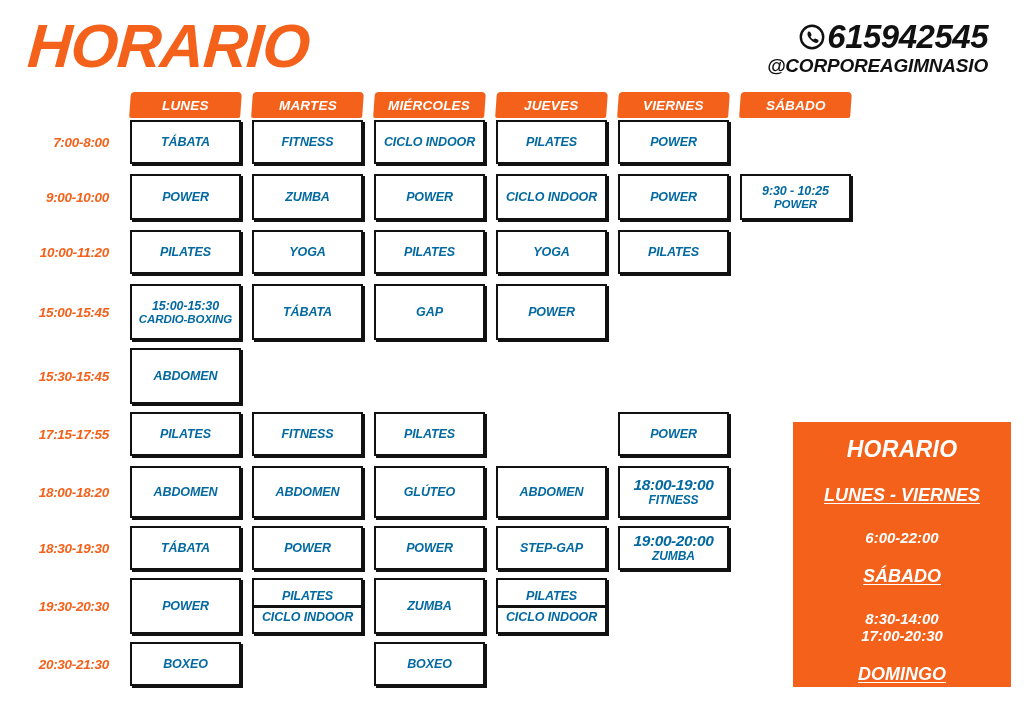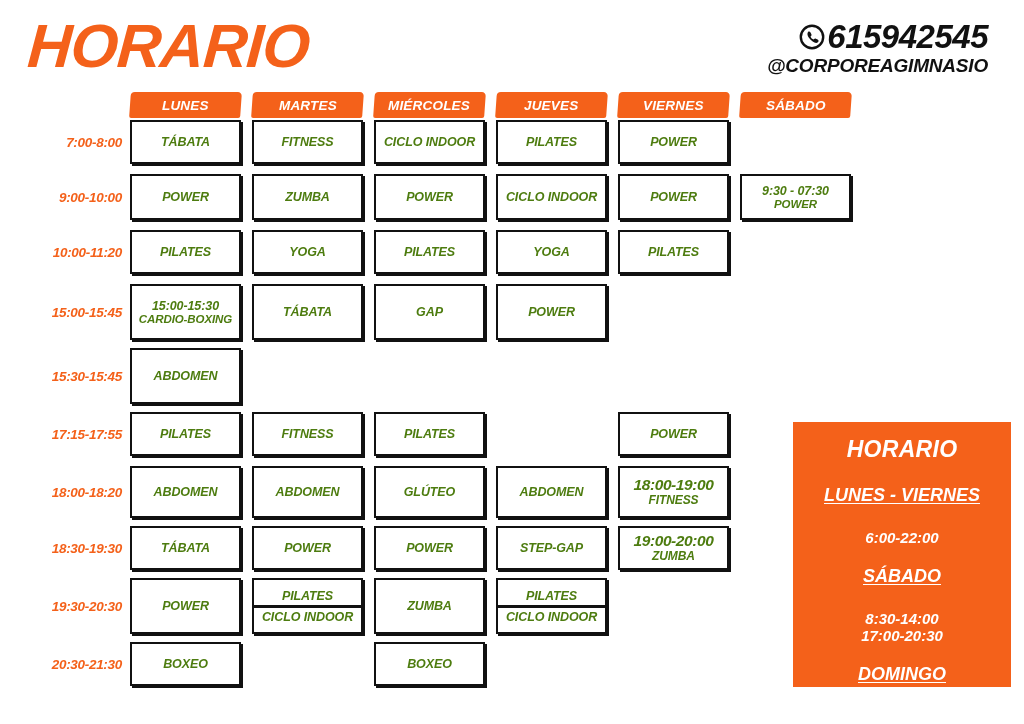--- a/index.html
+++ b/index.html
@@ -78,21 +78,21 @@
     width: 1024px;
   }
   .grid-row {
     display: flex;
     align-items: flex-start;
   }
   .time-label {
     width: 130px;
     flex: 0 0 130px;
     text-align: right;
-    padding-right: 8px;
+    padding-right: 21px;
     box-sizing: border-box;
     color: #F4611A;
     font-size: 13.5px;
     font-weight: bold;
     font-style: italic;
     letter-spacing: -0.3px;
     white-space: nowrap;
   }
   .col {
     width: 111px;
@@ -125,21 +125,21 @@
   
   .cell {
     background: #ffffff;
     border: 2.5px solid #111111;
     box-shadow: 2px 2px 0 0 #111111;
     box-sizing: border-box;
     display: flex;
     flex-direction: column;
     align-items: center;
     justify-content: center;
-    color: #4d7c0f;
+    color: #0369a1;
     font-size: 12.5px;
     font-weight: bold;
     font-style: italic;
     letter-spacing: -0.1px;
     text-align: center;
     line-height: 1.12;
     overflow: visible;
   }
   .cell.empty {
     border: none;
@@ -318,21 +318,21 @@
             <div class="">CICLO INDOOR</div>
           </div>
         </div>
         <div class="col">
           <div class="cell">
             <div class="">POWER</div>
           </div>
         </div>
         <div class="col">
           <div class="cell">
-            <div>9:30 - 07:30</div>
+            <div>9:30 - 10:25</div>
             <div class="sub">POWER</div>
           </div>
         </div>
       </div>
       <div class="grid-row r-h44" style="margin-bottom: 10px;">
         <div class="time-label" style="display: flex; align-items: center; justify-content: flex-end; align-self: stretch;">10:00-11:20</div>
         <div class="col">
           <div class="cell">
             <div class="">PILATES</div>
           </div>

